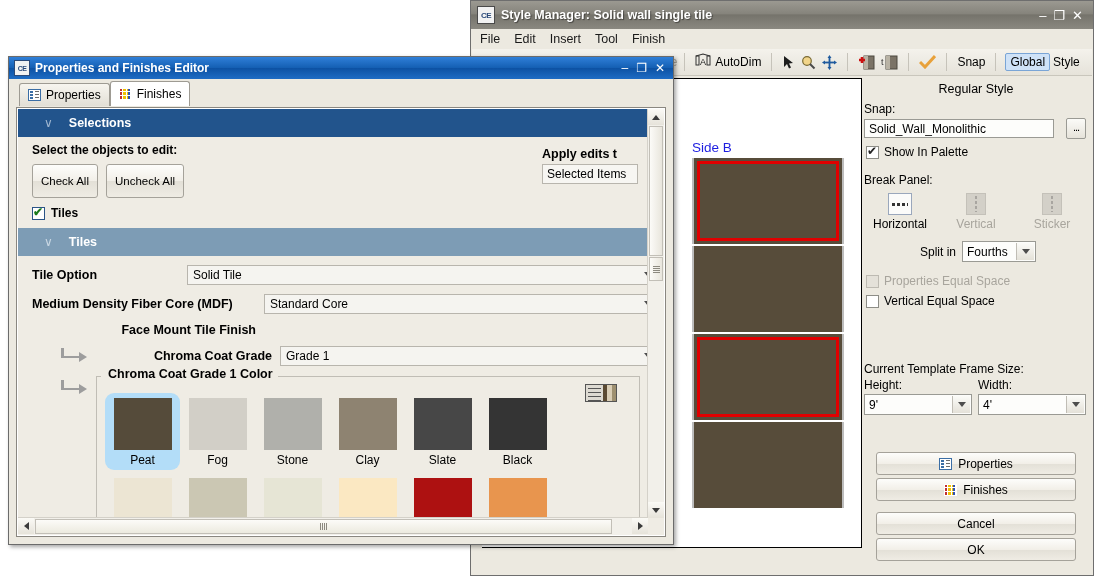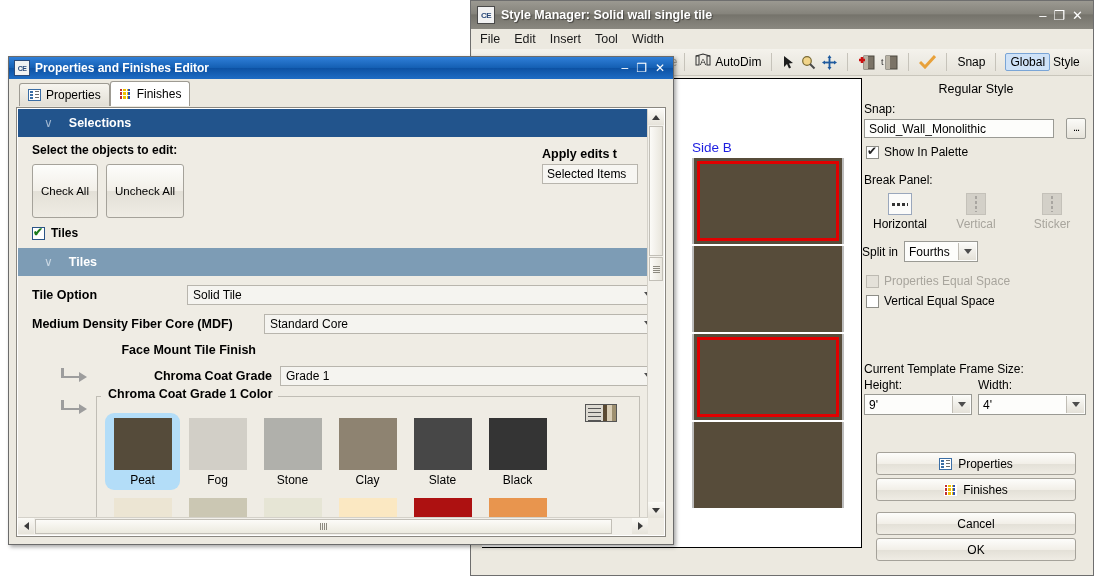--- a/index.html
+++ b/index.html
@@ -151,21 +151,21 @@
     width:20px; height:22px; margin: 0 auto 2px;
     background:#d3d0c8; border:1px solid #c4c1b9;
     box-sizing:border-box; position:relative;
   }
   .bp-icon-v::after {
     content:""; position:absolute; left:50%; top:2px; bottom:2px; width:2px;
     margin-left:-1px;
     background: repeating-linear-gradient(to bottom,#a8a5a0 0 3px,transparent 3px 5px);
   }
 
-  .splitin-row { display:flex; align-items:center; justify-content:flex-start; gap:6px; margin-top: 10px; padding-right:54px; }
+  .splitin-row { display:flex; align-items:center; justify-content:flex-end; gap:6px; margin-top: 10px; padding-right:54px; }
   .combo {
     background:#fdfdfb; border:1px solid #9a9a94; height:21px;
     box-sizing:border-box; display:flex; align-items:center;
     padding-left:4px; font-size:12px; position:relative;
   }
   .combo .arrow {
     position:absolute; right:1px; top:1px; bottom:1px; width:17px;
     background: linear-gradient(to bottom,#fbfbf8,#e4e1d8);
     border-left:1px solid #c0bdb5;
     display:flex; align-items:center; justify-content:center;
@@ -266,21 +266,21 @@
     padding-left:26px; color:#ffffff; font-weight:bold; font-size:12.5px;
   }
   .section-hdr .caret { color:#9fb6d0; font-weight:normal; font-size:12px; }
   .hdr-blue { background:#22548c; }
   .hdr-steel { background:#7d9cb5; color:#fff; }
   .hdr-steel .caret { color:#c9d7e3; }
 
   .row-pad { padding: 6px 10px 0 14px; }
   .bold { font-weight:bold; }
   .btn-small {
-    height:20px; padding:16px 8px; font-size:11.5px;
+    height:20px; padding:6px 8px; font-size:11.5px;
     background: linear-gradient(to bottom,#fdfdfb 0%,#f2efe8 50%,#e3e0d7 51%,#efece4 100%);
     border:1px solid #a5a29a; border-radius:3px;
     display:inline-flex; align-items:center; justify-content:center;
   }
   .tiles-chk { display:flex; align-items:center; gap:6px; padding: 8px 0 0 14px; font-weight:bold; }
   .chk-green {
     width:13px; height:13px; background:#fff; border:1px solid #2b5486;
     position:relative; box-sizing:border-box;
   }
   .chk-green::after{
@@ -407,21 +407,21 @@
         <span class="glyph-max">❐</span>
         <span class="glyph-close">✕</span>
       </div>
     </div>
 
     <div class="sm-menubar">
       <span>File</span>
       <span>Edit</span>
       <span>Insert</span>
       <span>Tool</span>
-      <span>Width</span>
+      <span>Finish</span>
     </div>
 
     <div class="sm-toolbar">
       <div style="width:186px"></div>
       <span class="tb-disabled">lete</span>
       <div class="tb-sep"></div>
       <div class="tb-item">
         <span>
           <svg width="16" height="15" viewBox="0 0 16 15">
               <path d="M1 3 L8 1 L15 3" stroke="#333" stroke-width="1.2" fill="none"></path>

